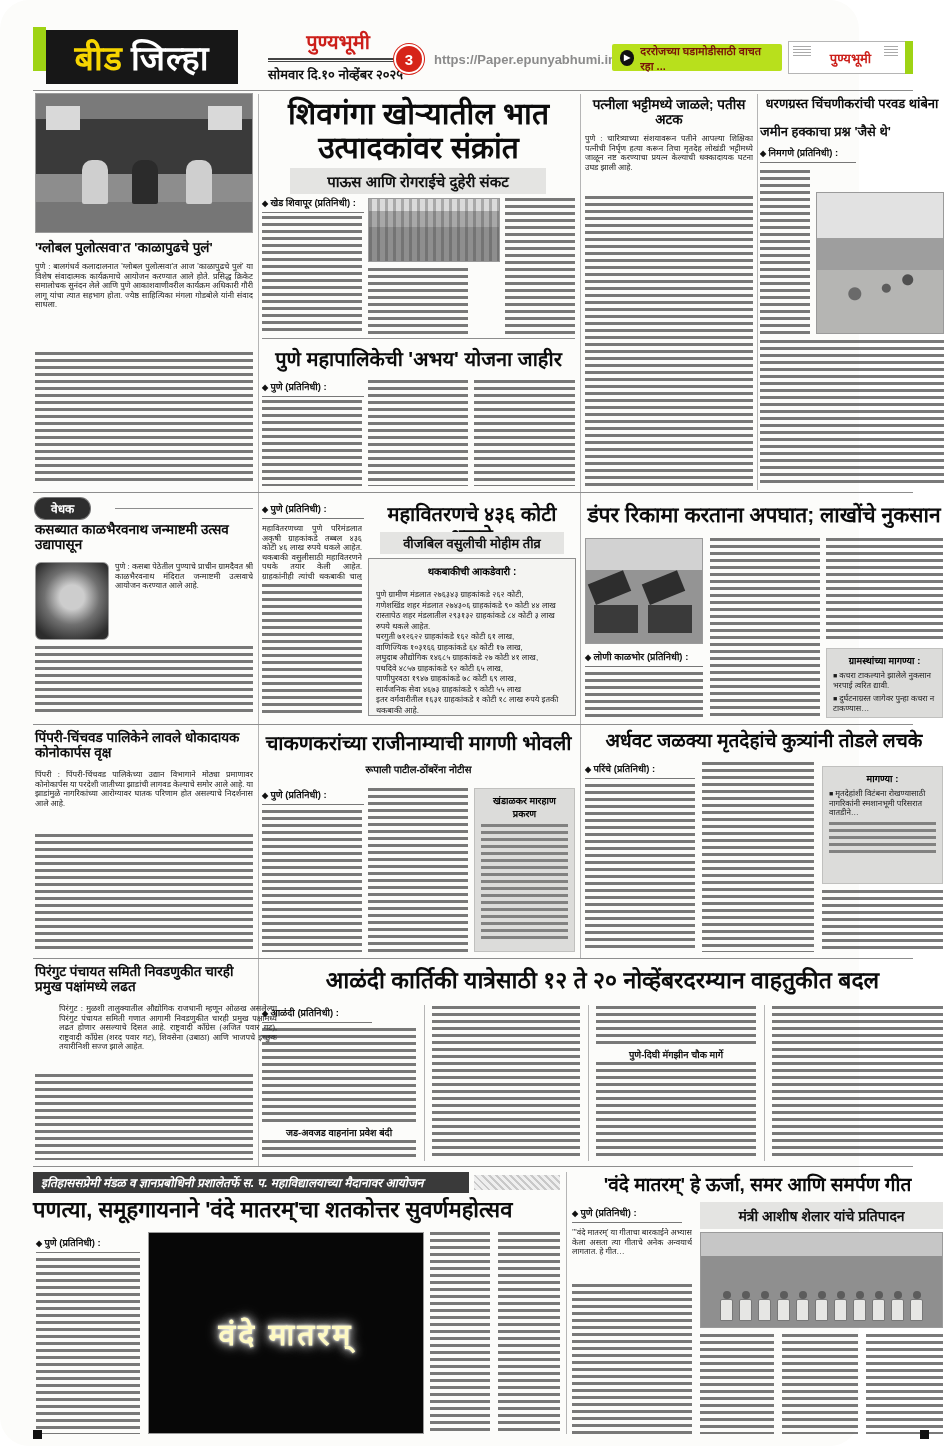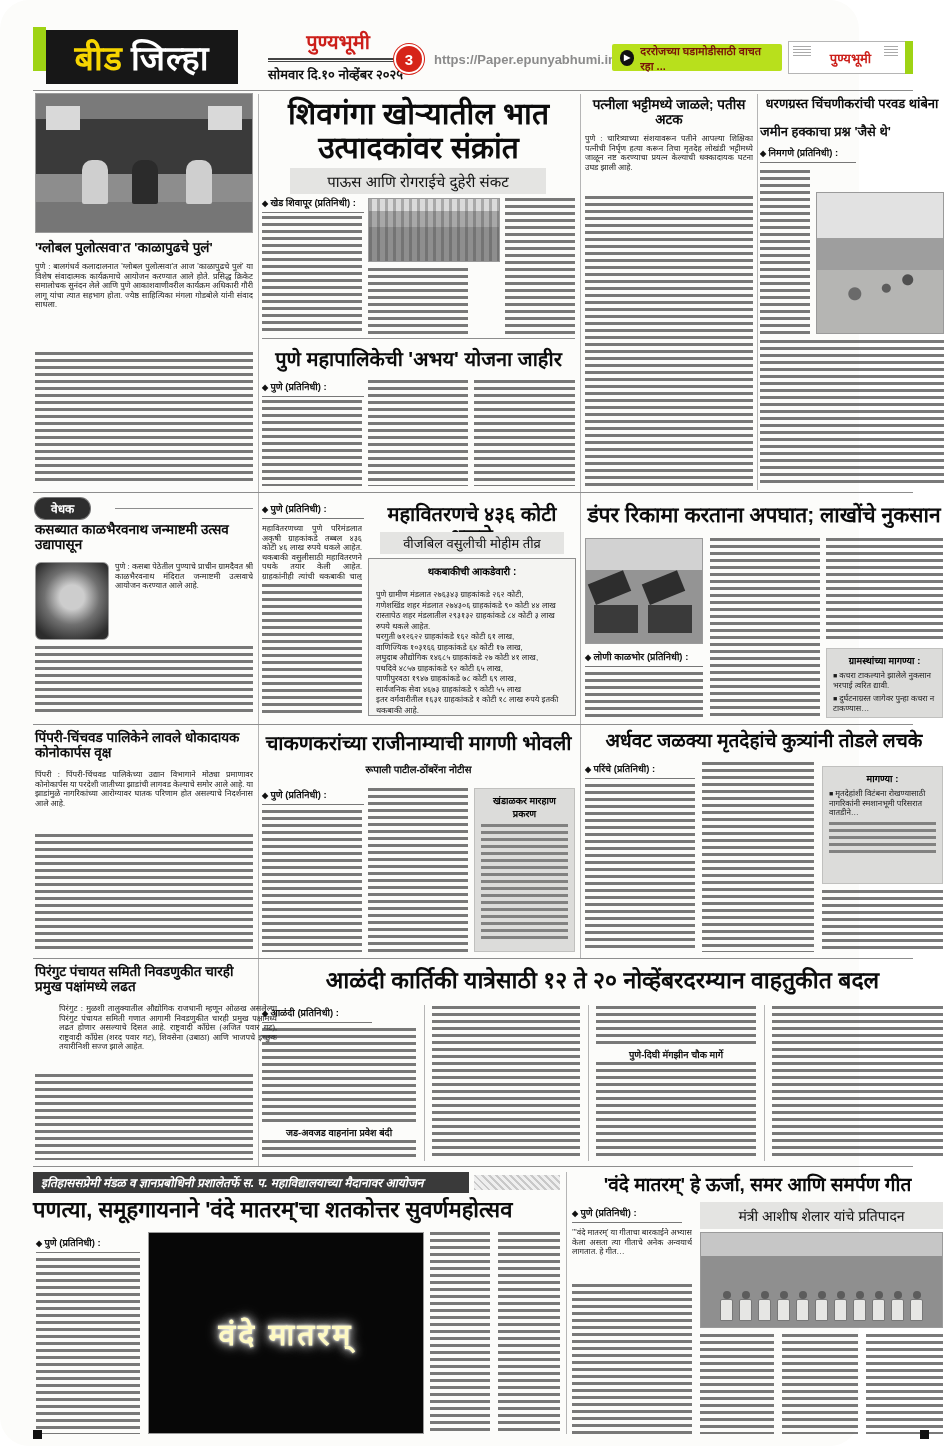--- a/index.html
+++ b/index.html
@@ -31,21 +31,21 @@
   .mini-green { background:#9ed314; }
   .mini-lines { background:repeating-linear-gradient(180deg,#aaa 0 1px,transparent 1px 3px); }
 
   
   .hrule { border-top:1px solid #8d8d8d; height:0; }
   .vrule { border-left:1px solid #b5b5b5; width:0; }
 
   
   .headline { font-weight:bold; color:#0c0c0c; text-align:center; line-height:1.12; }
   .headline.left { text-align:left; }
-  .subbar { background:#e4e4e2; font-weight:normal; text-align:center; color:#111; }
+  .subbar { background:#e4e4e2; font-weight:bold; text-align:center; color:#111; }
   .subplain { font-weight:bold; text-align:center; color:#111; }
   .byline { font-weight:bold; font-size:9.5px; color:#111; border-bottom:1px solid #777;
             padding-bottom:3px; }
   .byline::before { content:"◆ "; font-size:8px; }
   .lead { font-family:"Liberation Serif", serif; font-size:8px; line-height:9.5px;
           text-align:justify; color:#1b1b1b; overflow:hidden; }
   .fill { background:repeating-linear-gradient(180deg, rgba(25,25,25,.58) 0 3.2px,
           transparent 3.2px 7px); }
   .fill.lite { opacity:.8; }
   .graybox { background:#dcdcda; border:1px solid #c0c0be; padding:5px 6px; }

